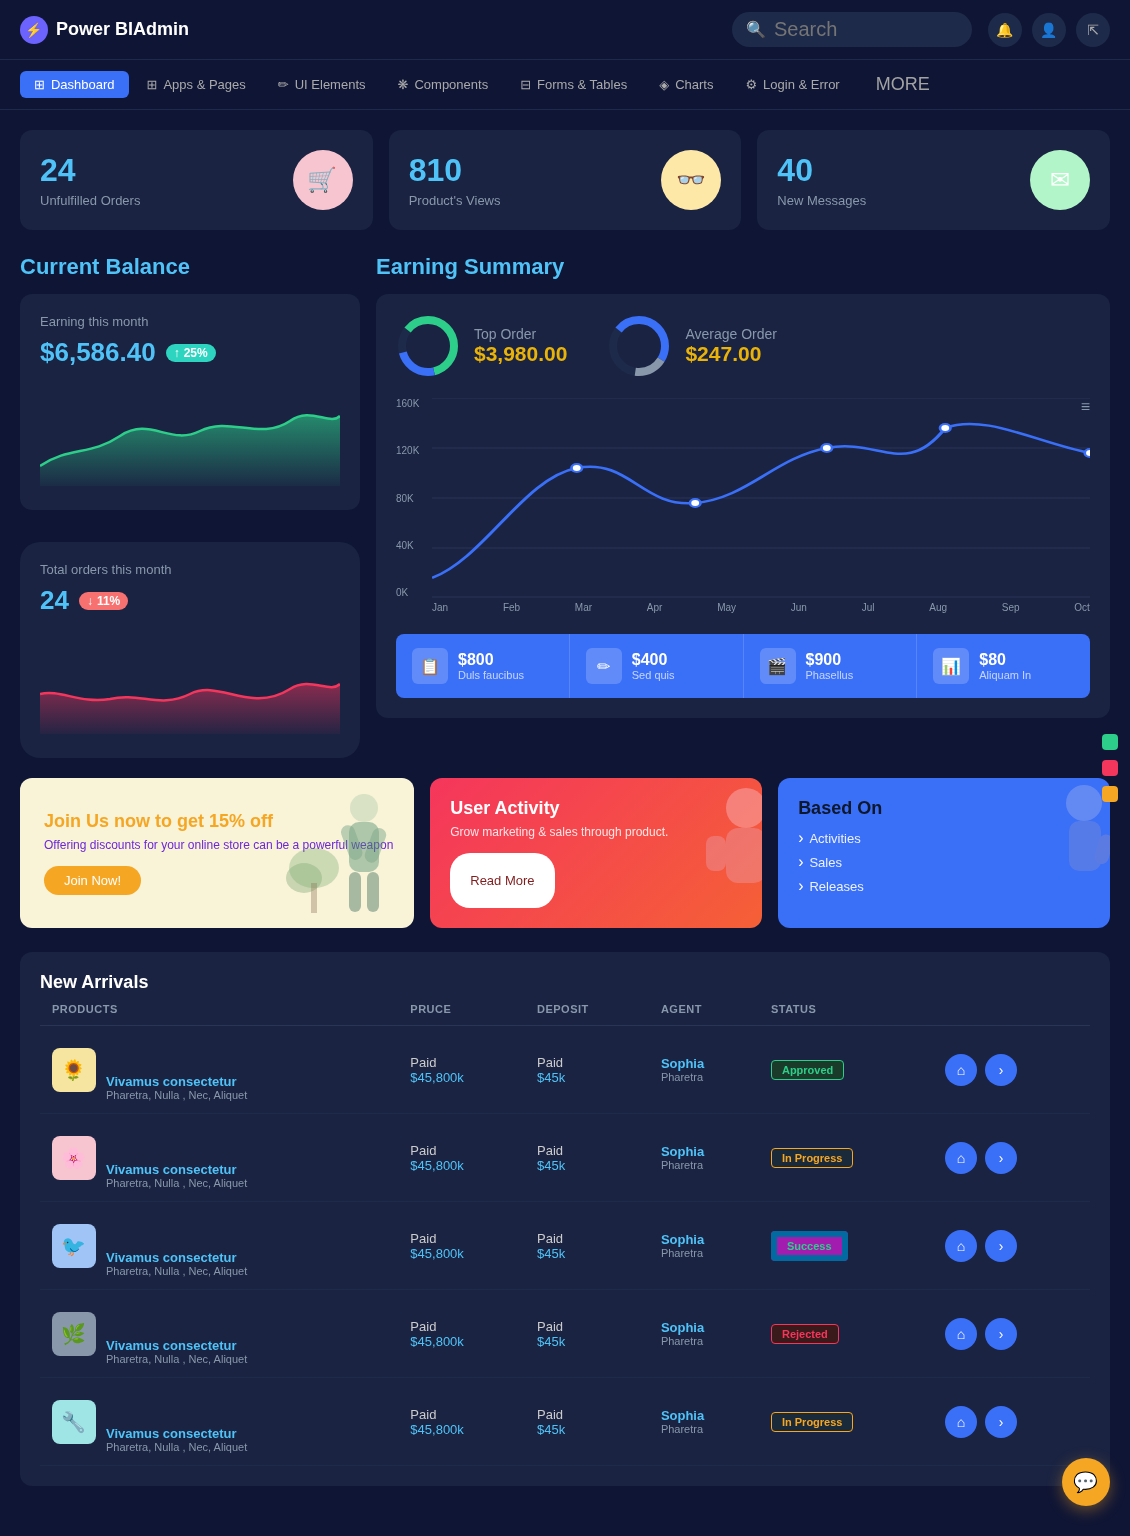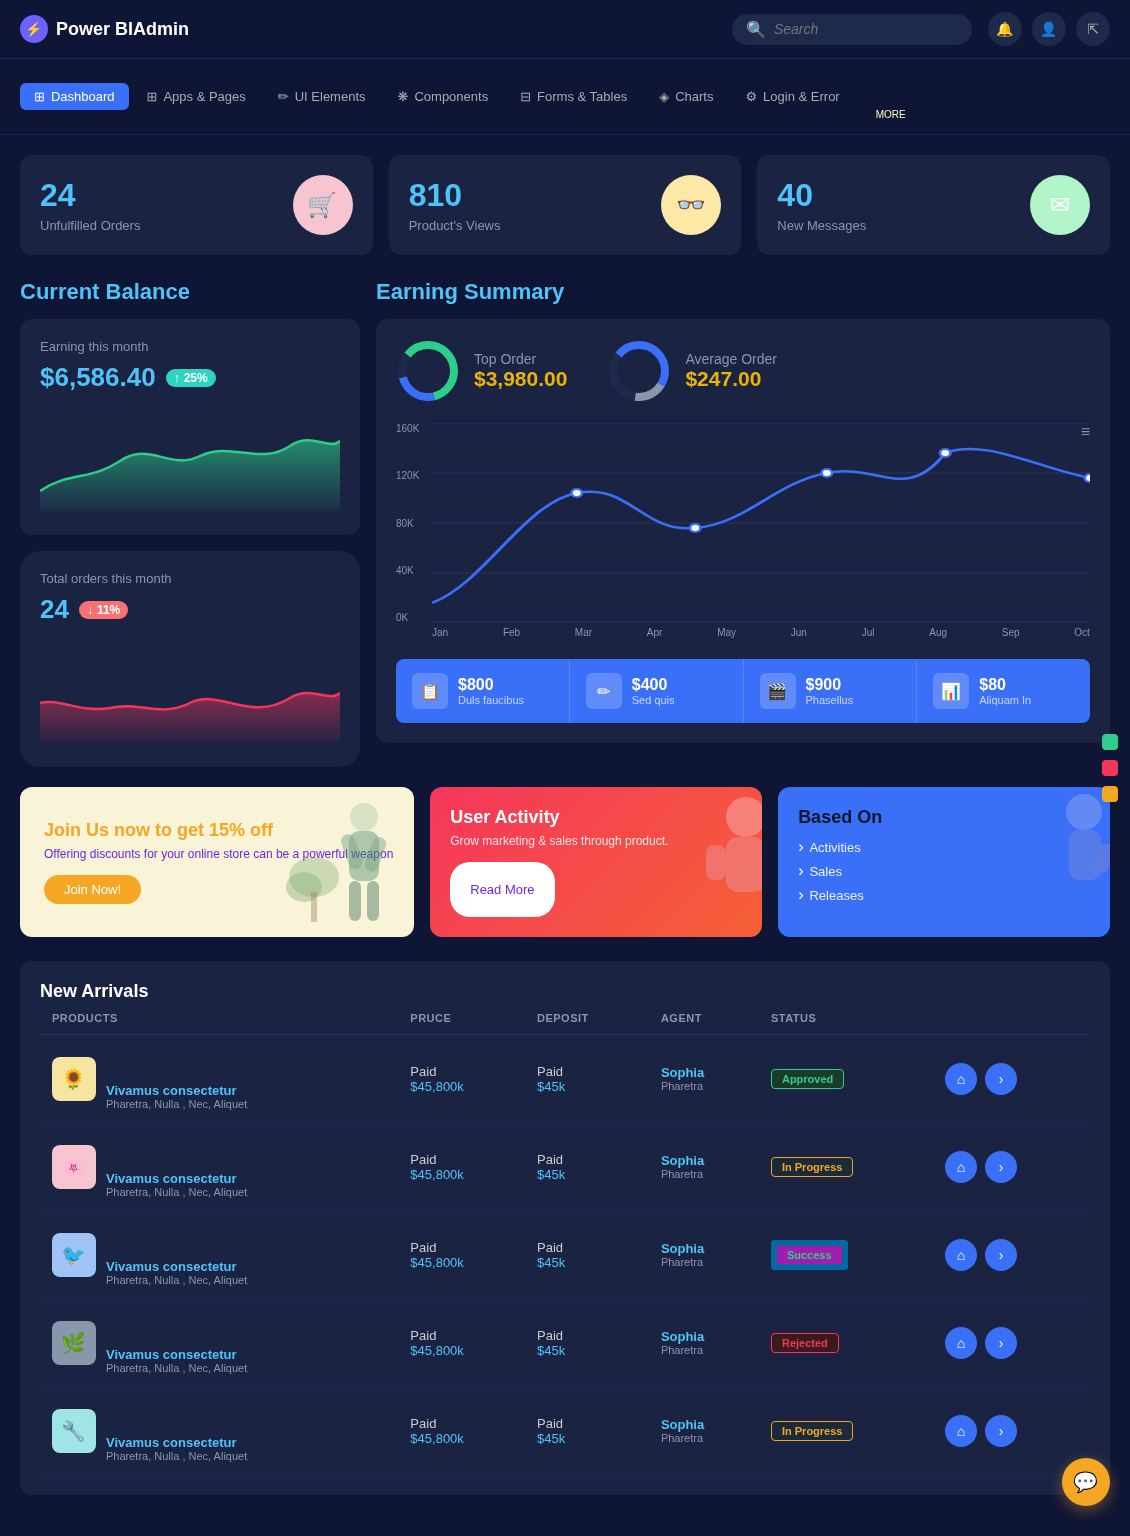--- a/index.html
+++ b/index.html
@@ -44,23 +44,22 @@
       border-radius: 20px;
       padding: 6px 14px;
       gap: 8px;
       width: 240px;
     }
     .search-bar input {
       background: transparent;
       border: none;
       outline: none;
       color: #aaa;
-      font-size: 14px;
+      font-size: 20px;
       width: 100%;
-      font-style: italic;
     }
     .header-icons {
       display: flex;
       gap: 10px;
       margin-left: 16px;
     }
     .header-icon-btn {
       width: 34px; height: 34px;
       background: #1e2a4a;
       border-radius: 50%;
@@ -86,24 +85,23 @@
       color: #aaa;
       cursor: pointer;
       display: flex; align-items: center; gap: 6px;
     }
     .nav-item.active {
       background: #3a6ff8;
       color: #fff;
     }
     .nav-more {
       margin-left: 4px;
-      font-size: 10px;
-      color: #fef9c3;
+      font-size: 18px;
+      color: #a3a3a3;
       cursor: pointer;
-      margin-top: 36px;
     }
 
     
     .content {
       padding: 20px;
     }
 
     
     .stat-cards {
       display: flex;
@@ -154,21 +152,21 @@
       margin-bottom: 20px;
     }
     .left-col { width: 340px; flex-shrink: 0; }
     .right-col { flex: 1; }
 
     
     .earning-card {
       background: #1a2342;
       border-radius: 12px;
       padding: 20px;
-      margin-bottom: 16px;
+      margin-bottom: 32px;
     }
     .earning-card .earn-label { font-size: 13px; color: #8898aa; }
     .earn-amount {
       font-size: 26px;
       font-weight: 700;
       color: #4fc3f7;
       margin: 8px 0;
       display: flex; align-items: center; gap: 10px;
     }
     .earn-badge {
@@ -290,21 +288,21 @@
       overflow: hidden;
       min-height: 130px;
       display: flex;
       flex-direction: column;
       justify-content: center;
     }
     .promo-activity-title { font-size: 18px; font-weight: 700; color: #fff; margin-bottom: 6px; }
     .promo-activity-desc { font-size: 12px; color: rgba(255,255,255,0.85); margin-bottom: 14px; }
     .promo-activity-btn {
       background: #fff;
-      color: #6d28d9;
+      color: #7f1d1d;
       border: none;
       border-radius: 20px;
       padding: 20px 20px;
       font-size: 13px;
       cursor: pointer;
       width: fit-content;
     }
 
     
     .promo-based {

